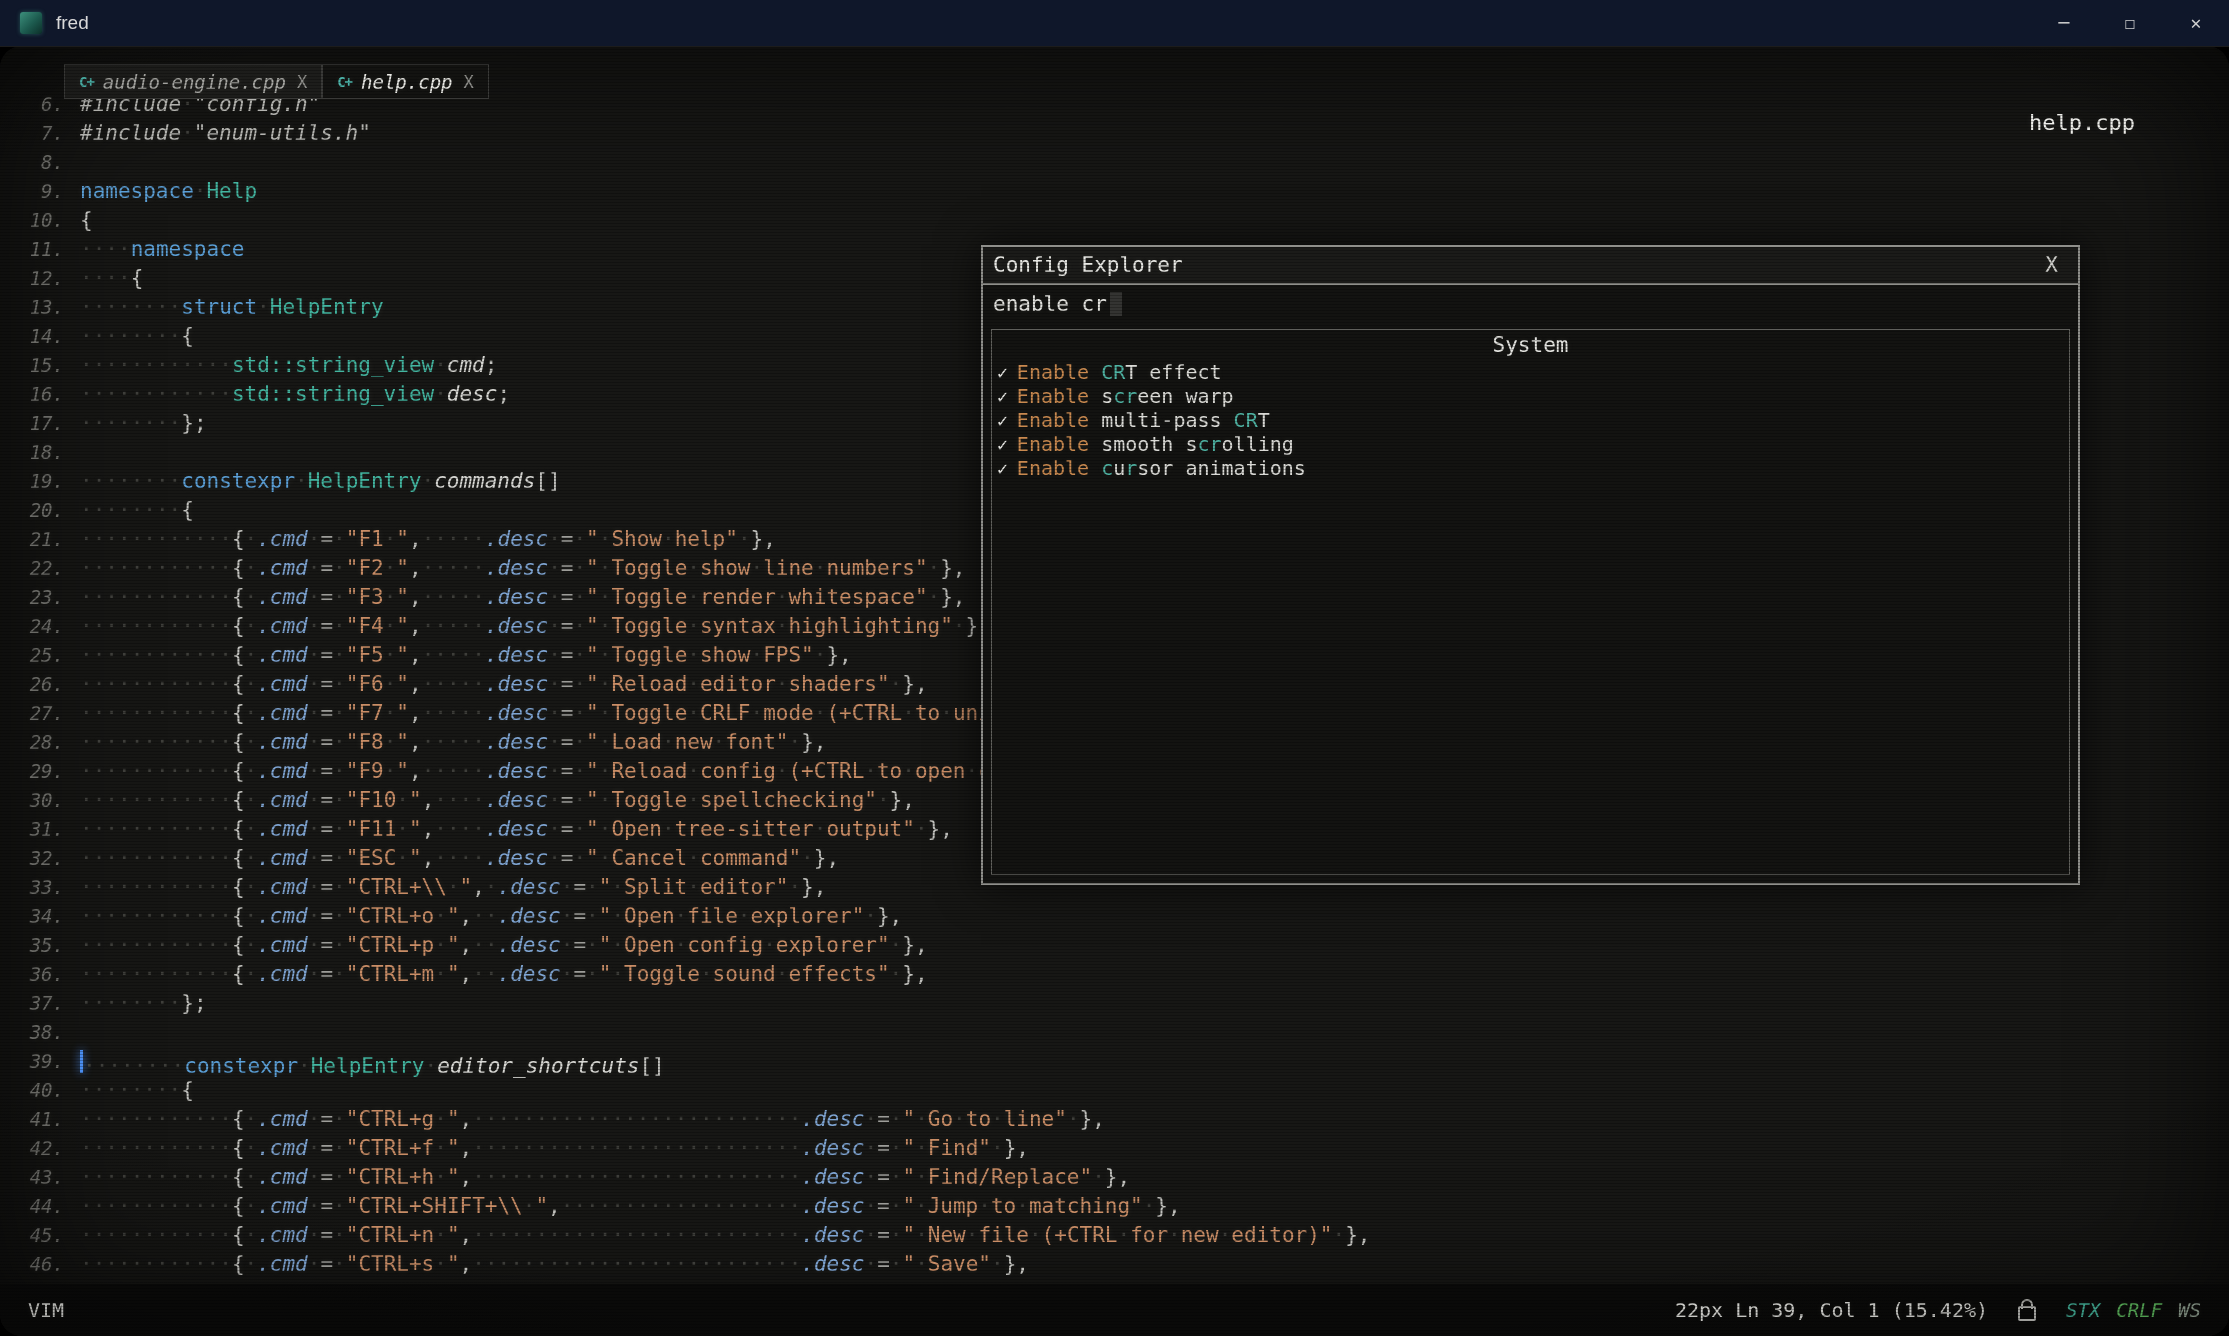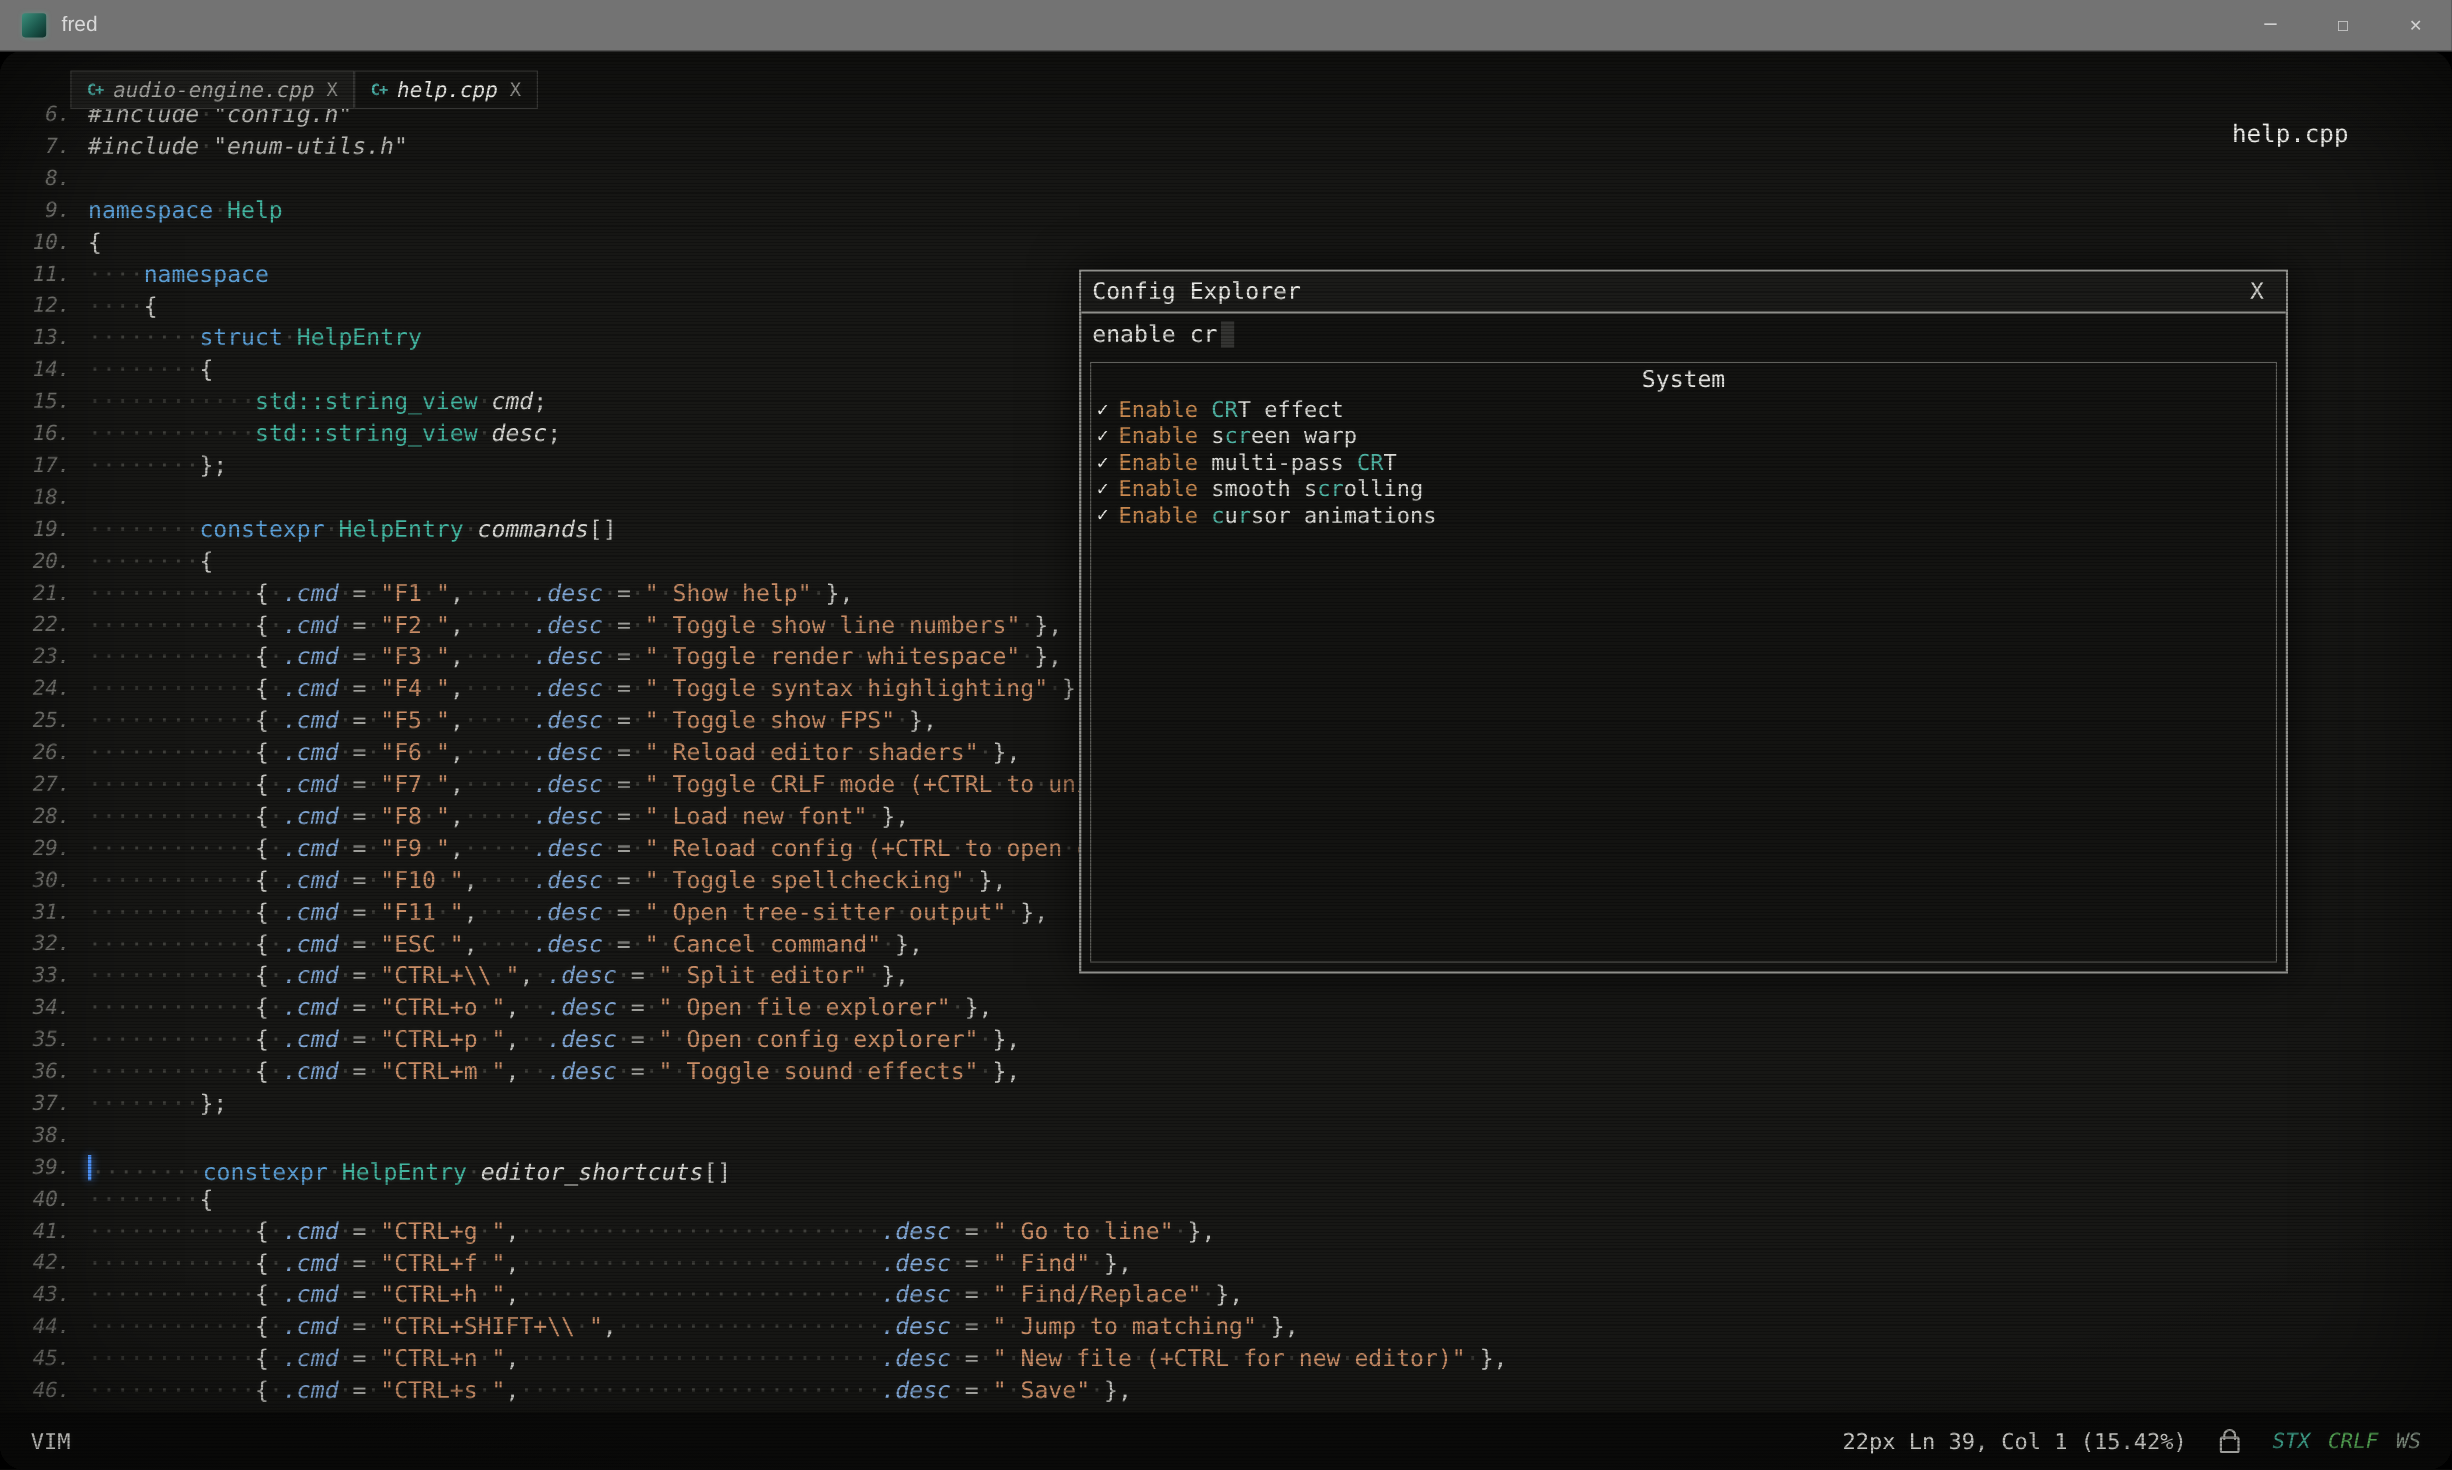--- a/index.html
+++ b/index.html
@@ -3,21 +3,21 @@
 <meta charset="utf-8">
 <style>
   html,body{margin:0;padding:0;}
   body{
     width:2229px;height:1336px;position:relative;overflow:hidden;
     background:#000;
     font-family:"DejaVu Sans Mono",monospace;
   }
   
   .titlebar{
-    position:absolute;top:0;left:0;right:0;height:46px;background:#737373;
+    position:absolute;top:0;left:0;right:0;height:46px;background:#0f172a;
     display:flex;align-items:center;z-index:100;border-bottom:1px solid #1c1c1c;
   }
   .app-icon{
     width:22px;height:22px;margin-left:20px;border-radius:3px;
     background:linear-gradient(135deg,#3c8f7c 0%,#1c5a4e 55%,#0c2f29 100%);
     box-shadow:0 0 4px rgba(80,200,170,.35);
   }
   .app-title{color:#d9d9d9;font-size:19px;margin-left:14px;font-family:"Liberation Sans",sans-serif;}
   .win-controls{margin-left:auto;display:flex;}
   .win-btn{width:66px;text-align:center;color:#d0d0d0;font-size:18px;line-height:46px;cursor:default;}

